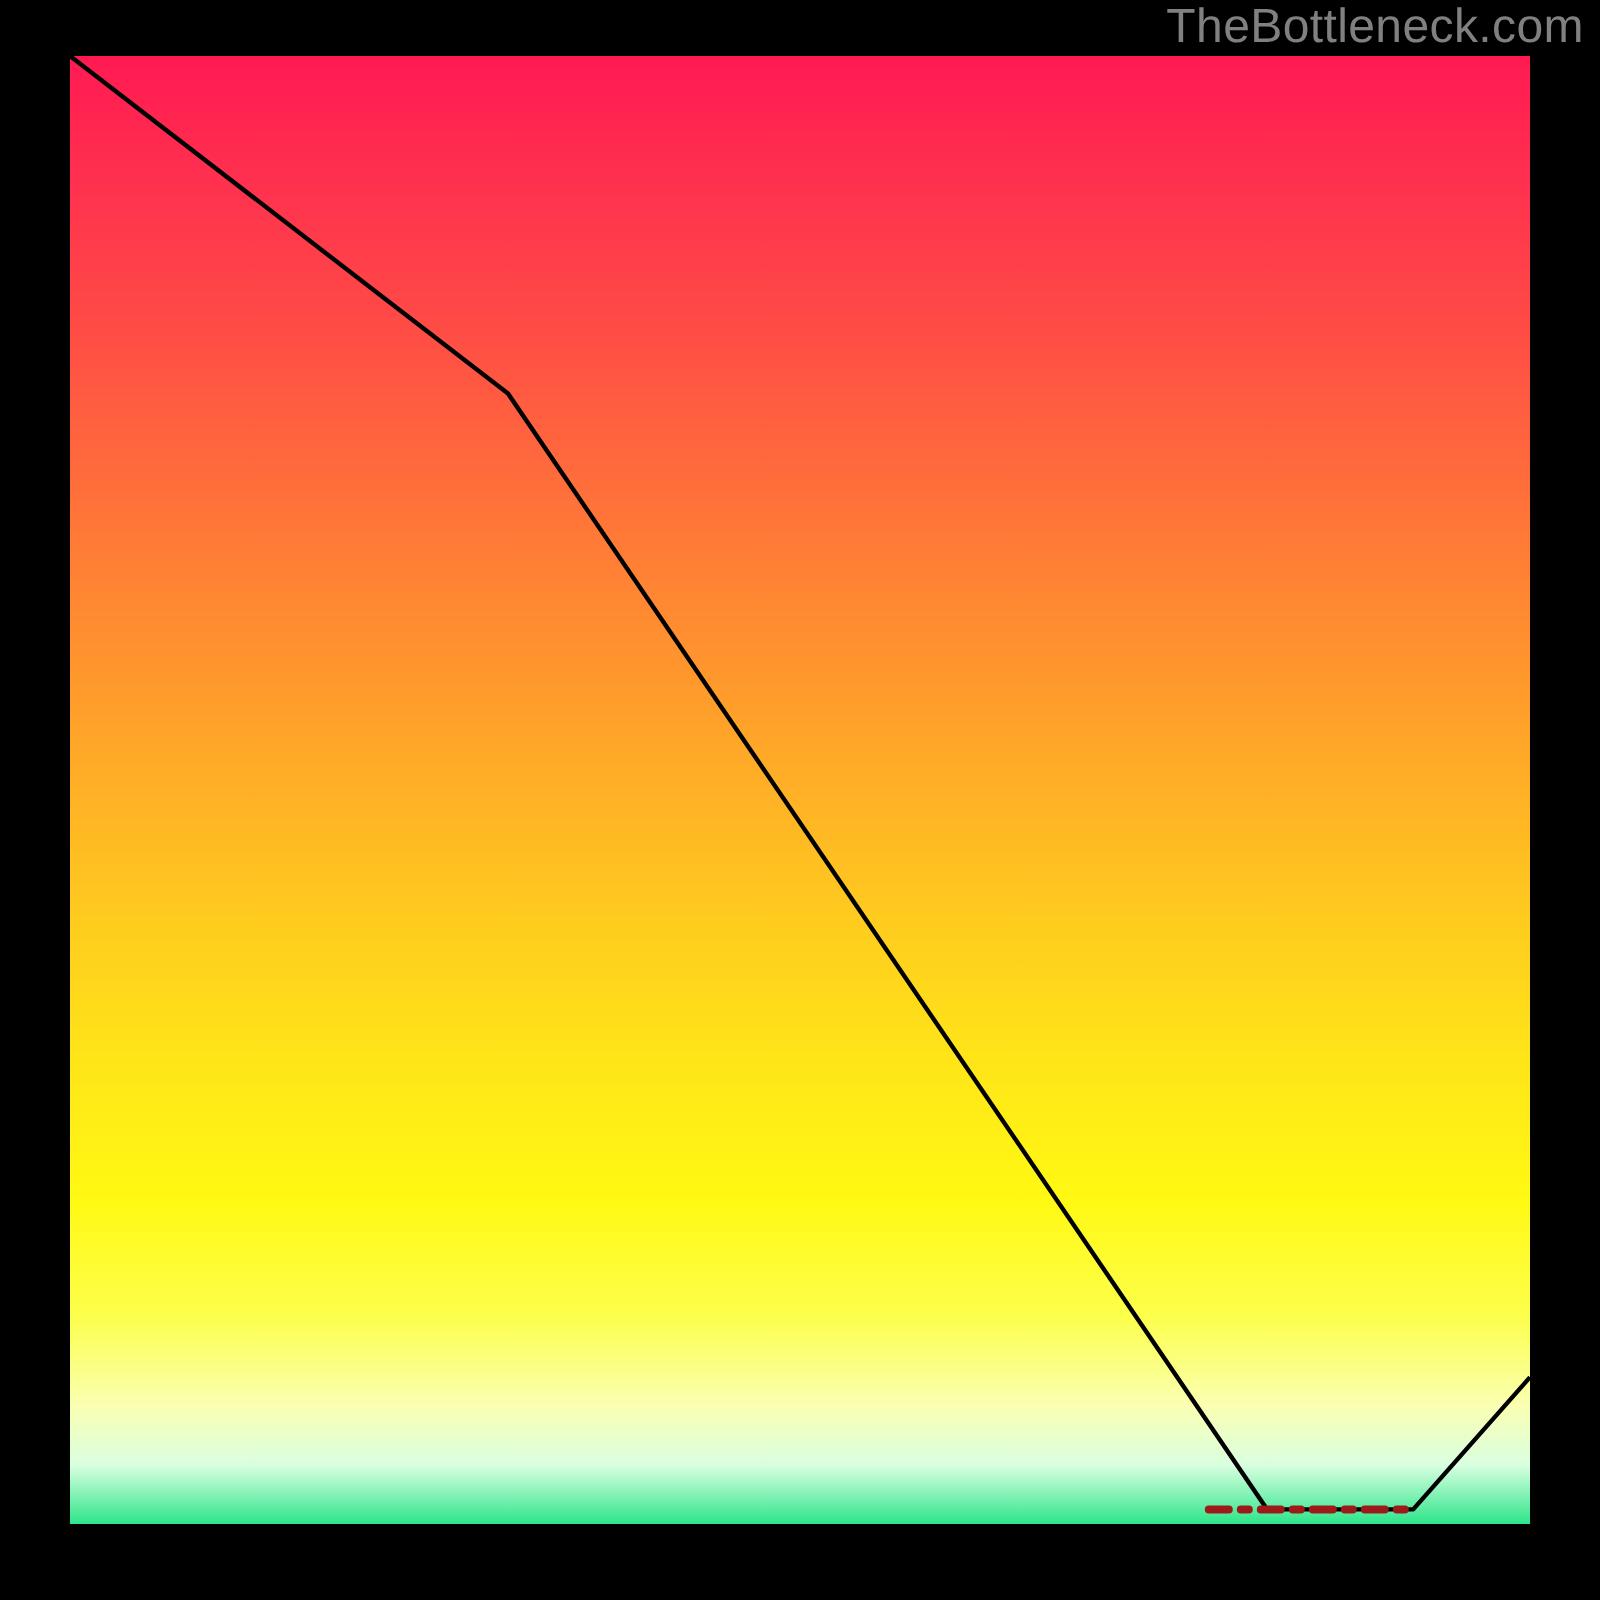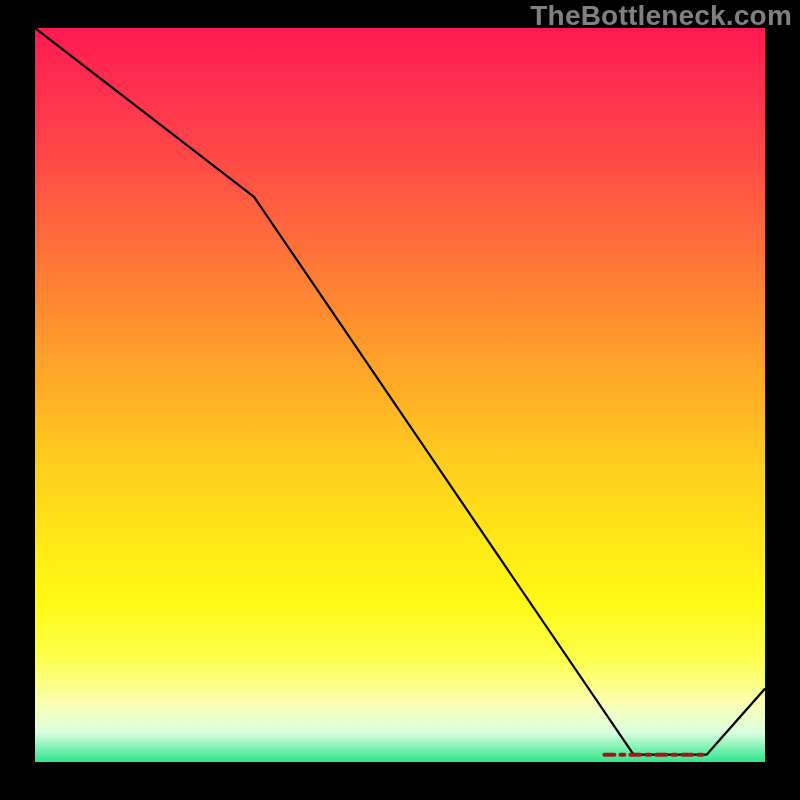--- a/index.html
+++ b/index.html
@@ -14,22 +14,22 @@
   .stage {
     position: relative;
     width: 800px;
     height: 800px;
   }
   .watermark {
     position: absolute;
     top: 0;
     right: 8px;
     color: #808080;
-    font-size: 28px;
-    font-weight: 700;
+    font-size: 24px;
+    font-weight: 400;
     letter-spacing: 0.2px;
   }
   .plot {
     position: absolute;
     left: 35px;
     top: 28px;
     width: 730px;
     height: 734px;
   }
   .gradient {

